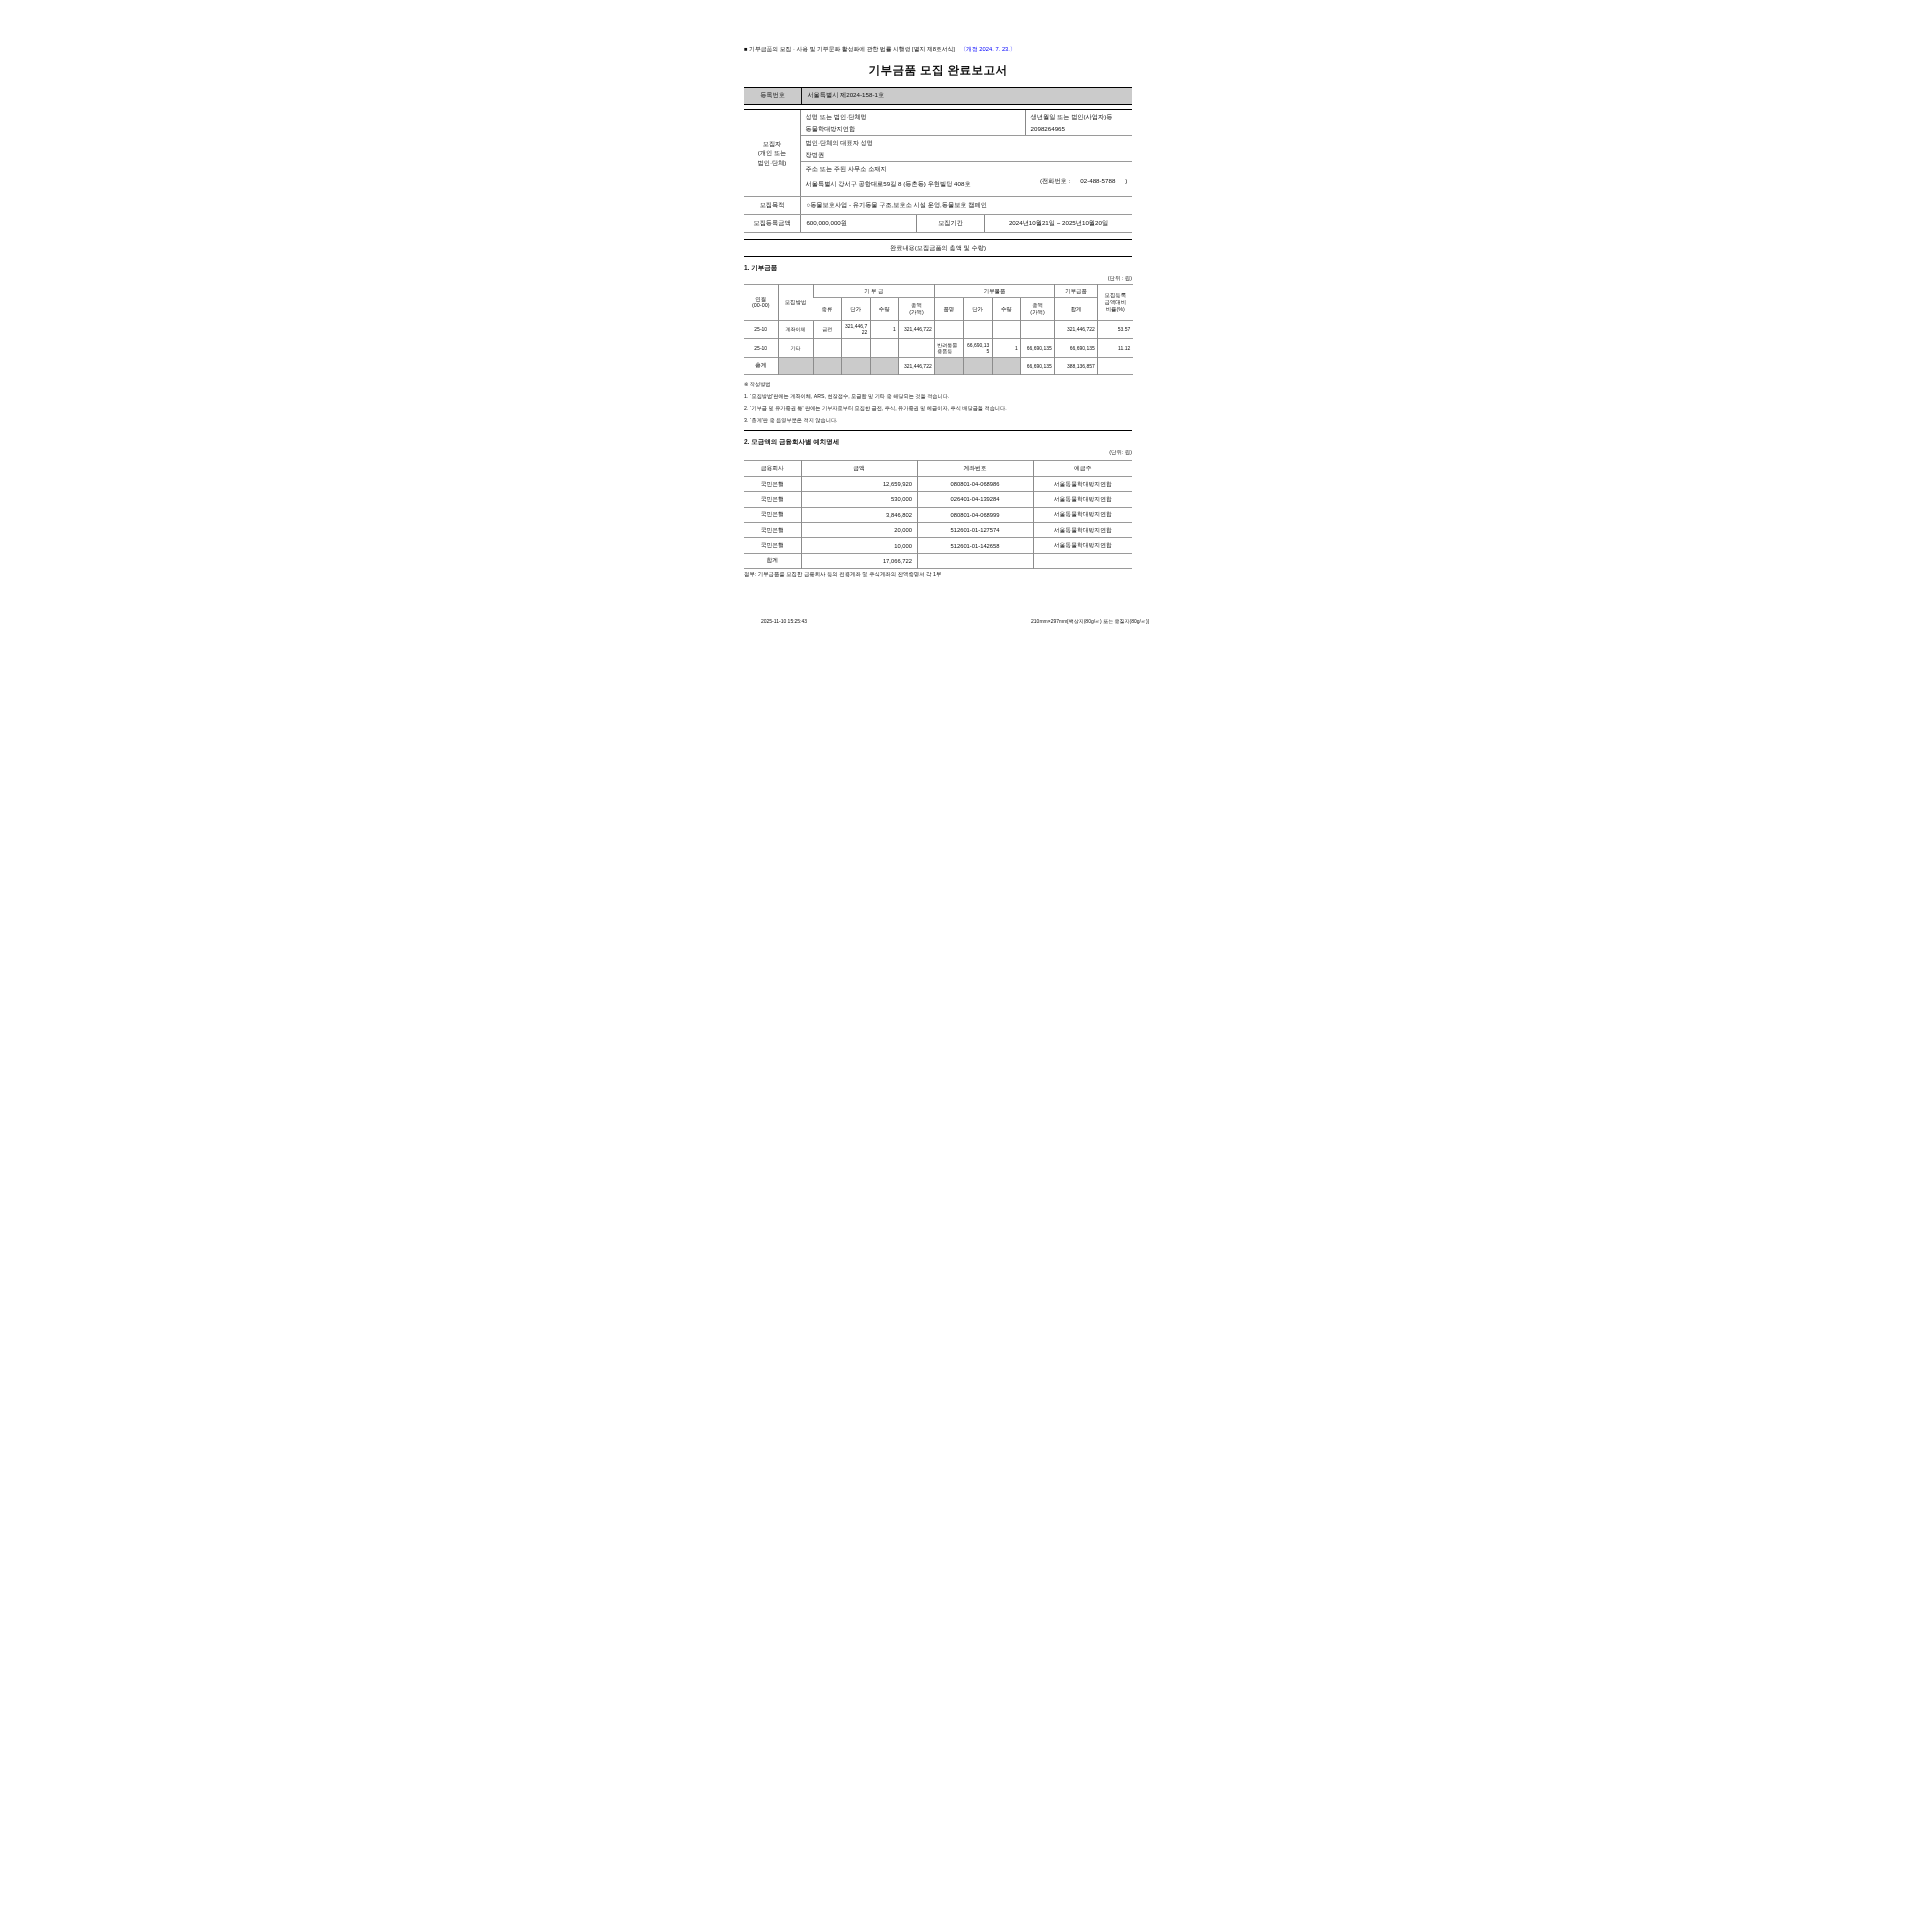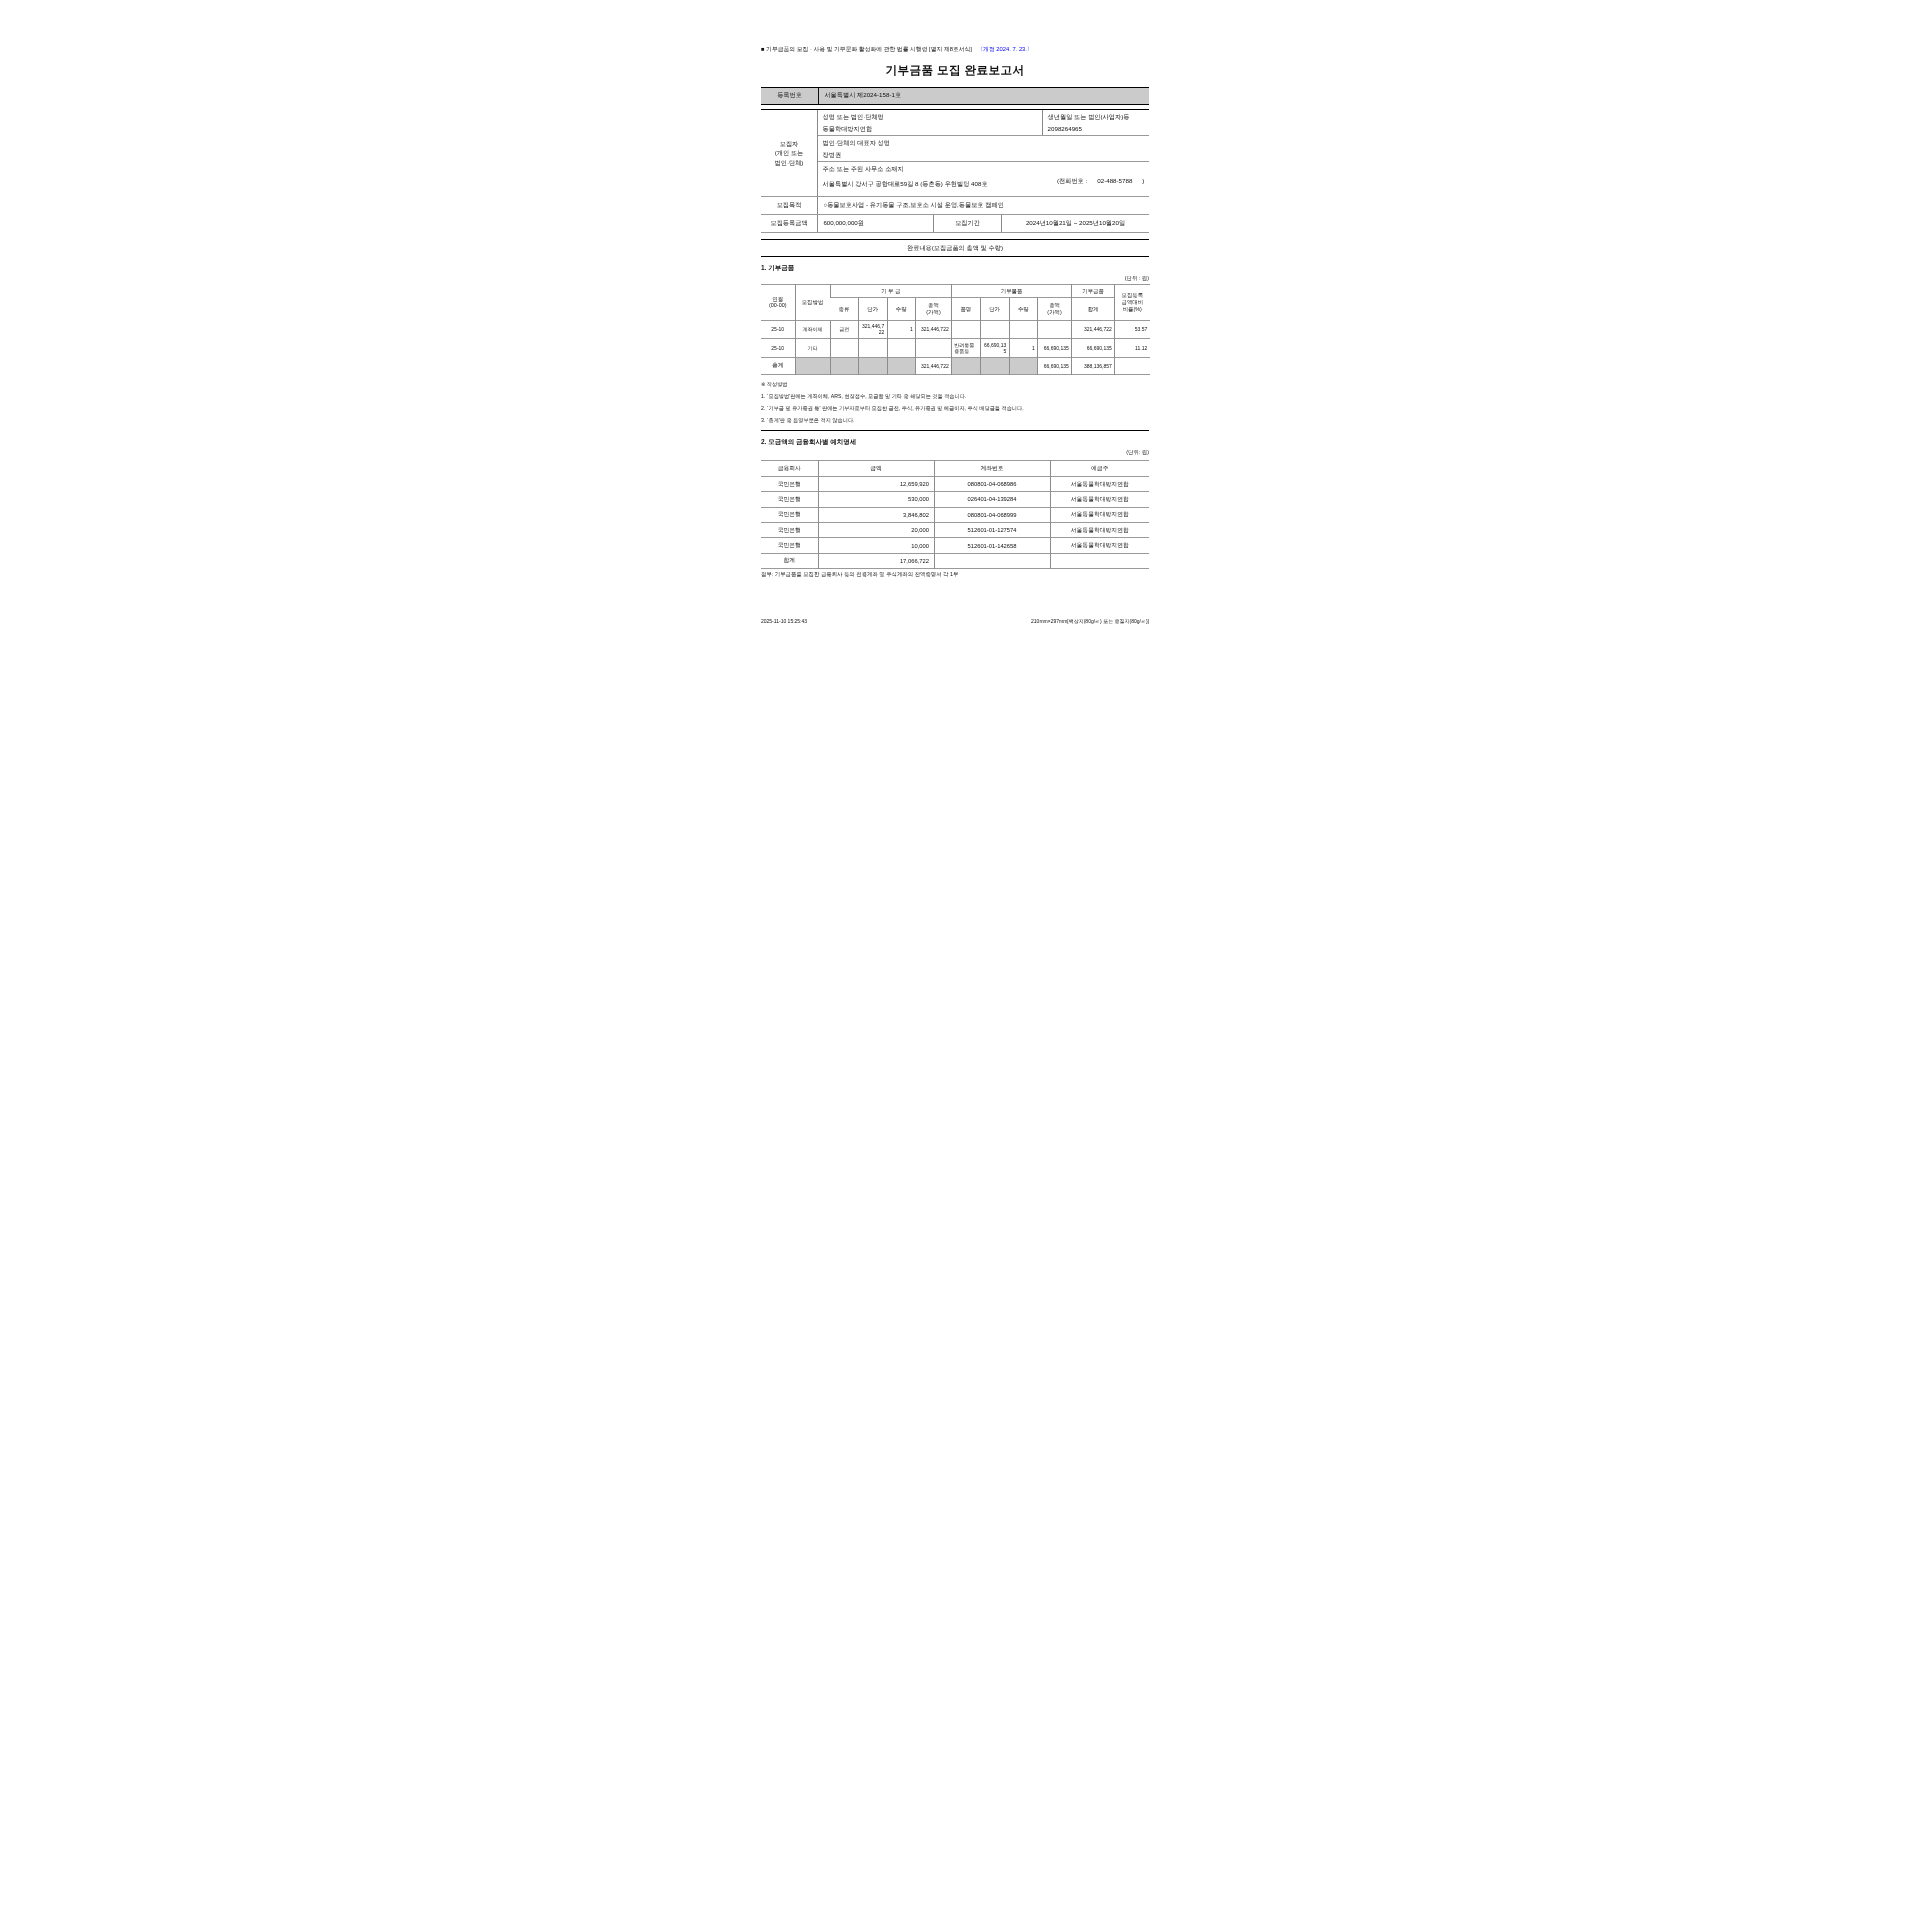--- a/index.html
+++ b/index.html
@@ -4,21 +4,21 @@
 <style>
   html,body{margin:0;padding:0;background:#ffffff;}
   .page{
     position:relative;
     width:478px;height:676px;
     margin:0 auto;
     background:#ffffff;
     font-family:"Liberation Sans","DejaVu Sans",sans-serif;
     color:#111111;
   }
-  .content{position:absolute;left:45px;top:0;width:388px;}
+  .content{position:absolute;left:28px;top:0;width:388px;}
 
   
   .notice-line{margin-top:45px;font-size:5.8px;display:flex;align-items:baseline;white-space:nowrap;}
   .revision{color:#0000ff;margin-left:5.4px;}
 
   
   .doc-title{margin-top:8.5px;text-align:center;font-size:11.6px;font-weight:bold;letter-spacing:0.4px;}
 
   
   .reg-table{

